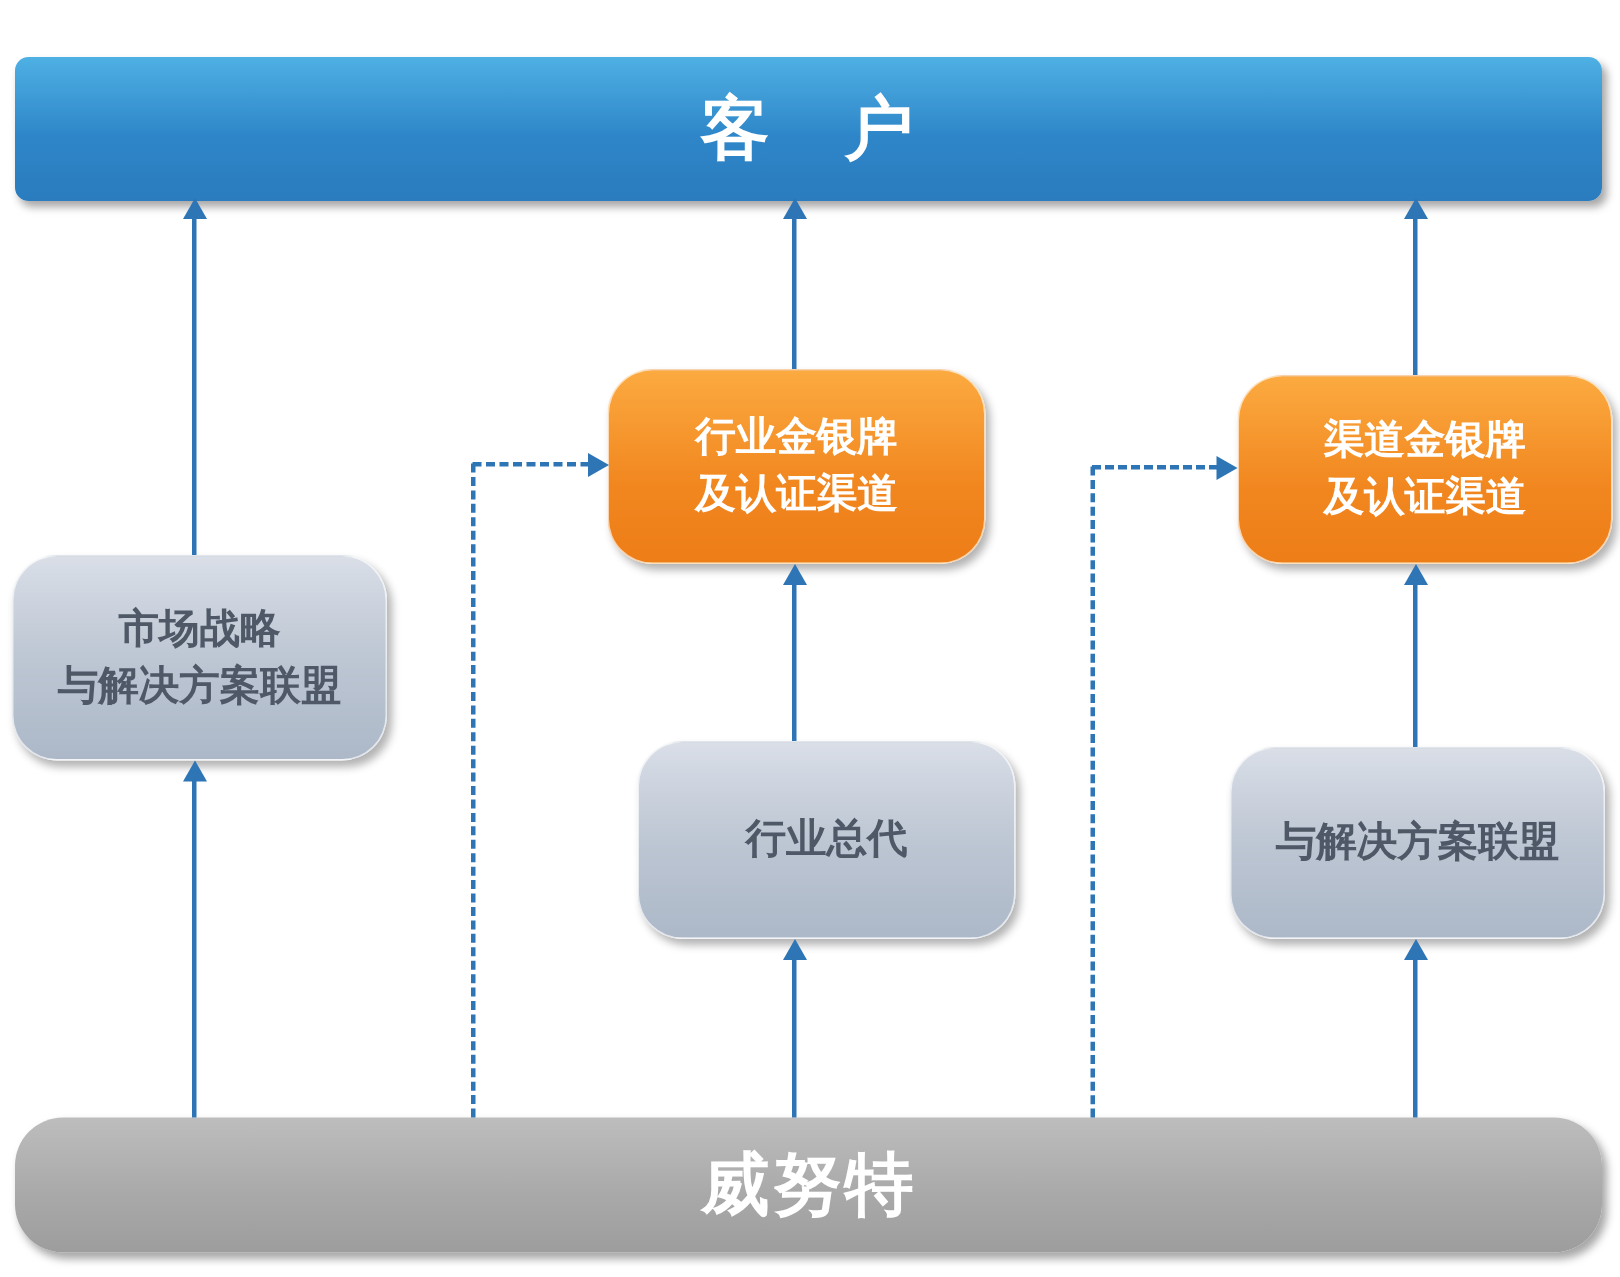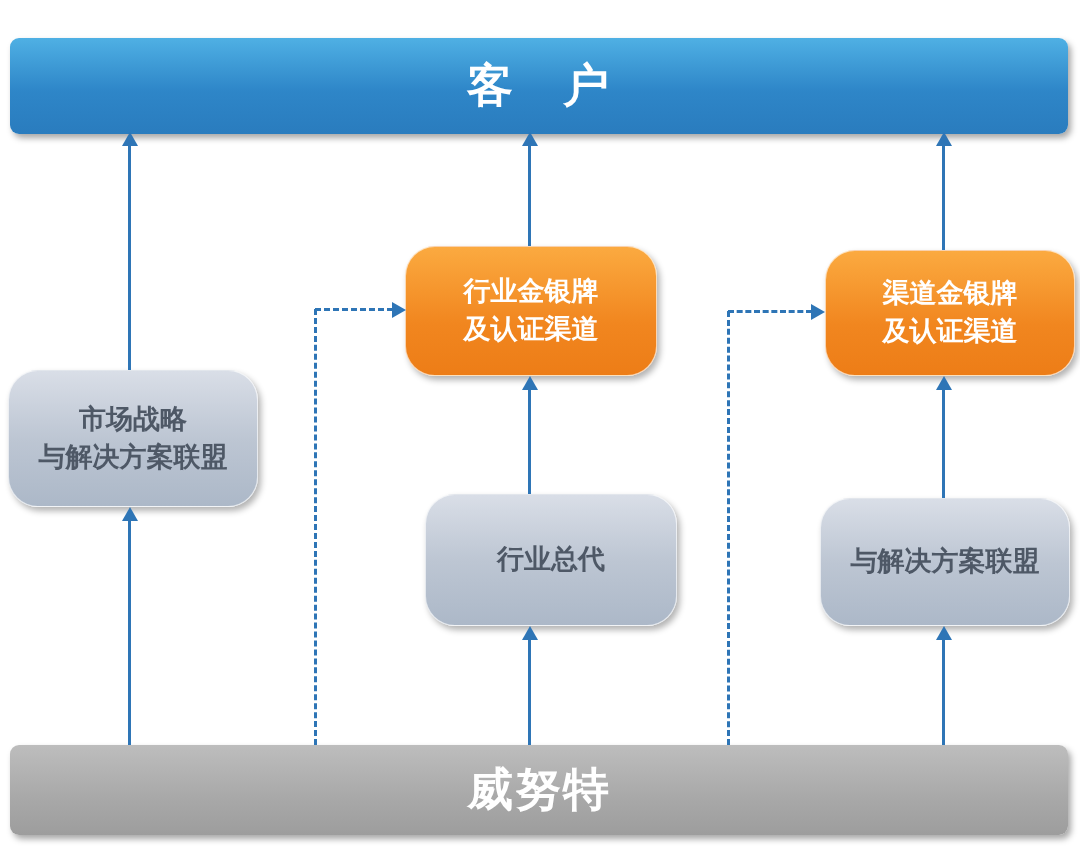--- a/index.html
+++ b/index.html
@@ -6,21 +6,21 @@
   .canvas{
     position:relative;width:1080px;height:851px;background:#ffffff;
     font-family:"Liberation Sans", sans-serif;overflow:hidden;
   }
   
   .bar{
     position:absolute;display:flex;align-items:center;justify-content:center;
     border-radius:9px;box-shadow:3px 4px 6px rgba(0,0,0,0.35);
   }
   .bar.blue{background:linear-gradient(180deg,#4FB0E4 0%, #2E86C8 55%, #2A7CBE 100%);}
-  .bar.gray{background:linear-gradient(180deg,#BDBDBD 0%, #A8A8A8 60%, #9D9D9D 100%);}
+  .bar.gray{background:linear-gradient(180deg,#BDBDBD 0%, #A8A8A8 60%, #9D9D9D 100%);border-radius:32px;}
   .bar .label{color:#ffffff;font-weight:bold;font-size:46px;letter-spacing:2px;}
   
   .box{
     position:absolute;display:flex;align-items:center;justify-content:center;
     text-align:center;border-radius:30px;
     box-shadow:3px 4px 6px rgba(0,0,0,0.30);
     border:1px solid rgba(255,255,255,0.65);
   }
   .box.grayblue{background:linear-gradient(180deg,#D9DEE7 0%, #BDC6D3 50%, #ACB8C8 100%);}
   .box.orange{background:linear-gradient(180deg,#FBAA40 0%, #F1861F 60%, #ED7D17 100%);}

